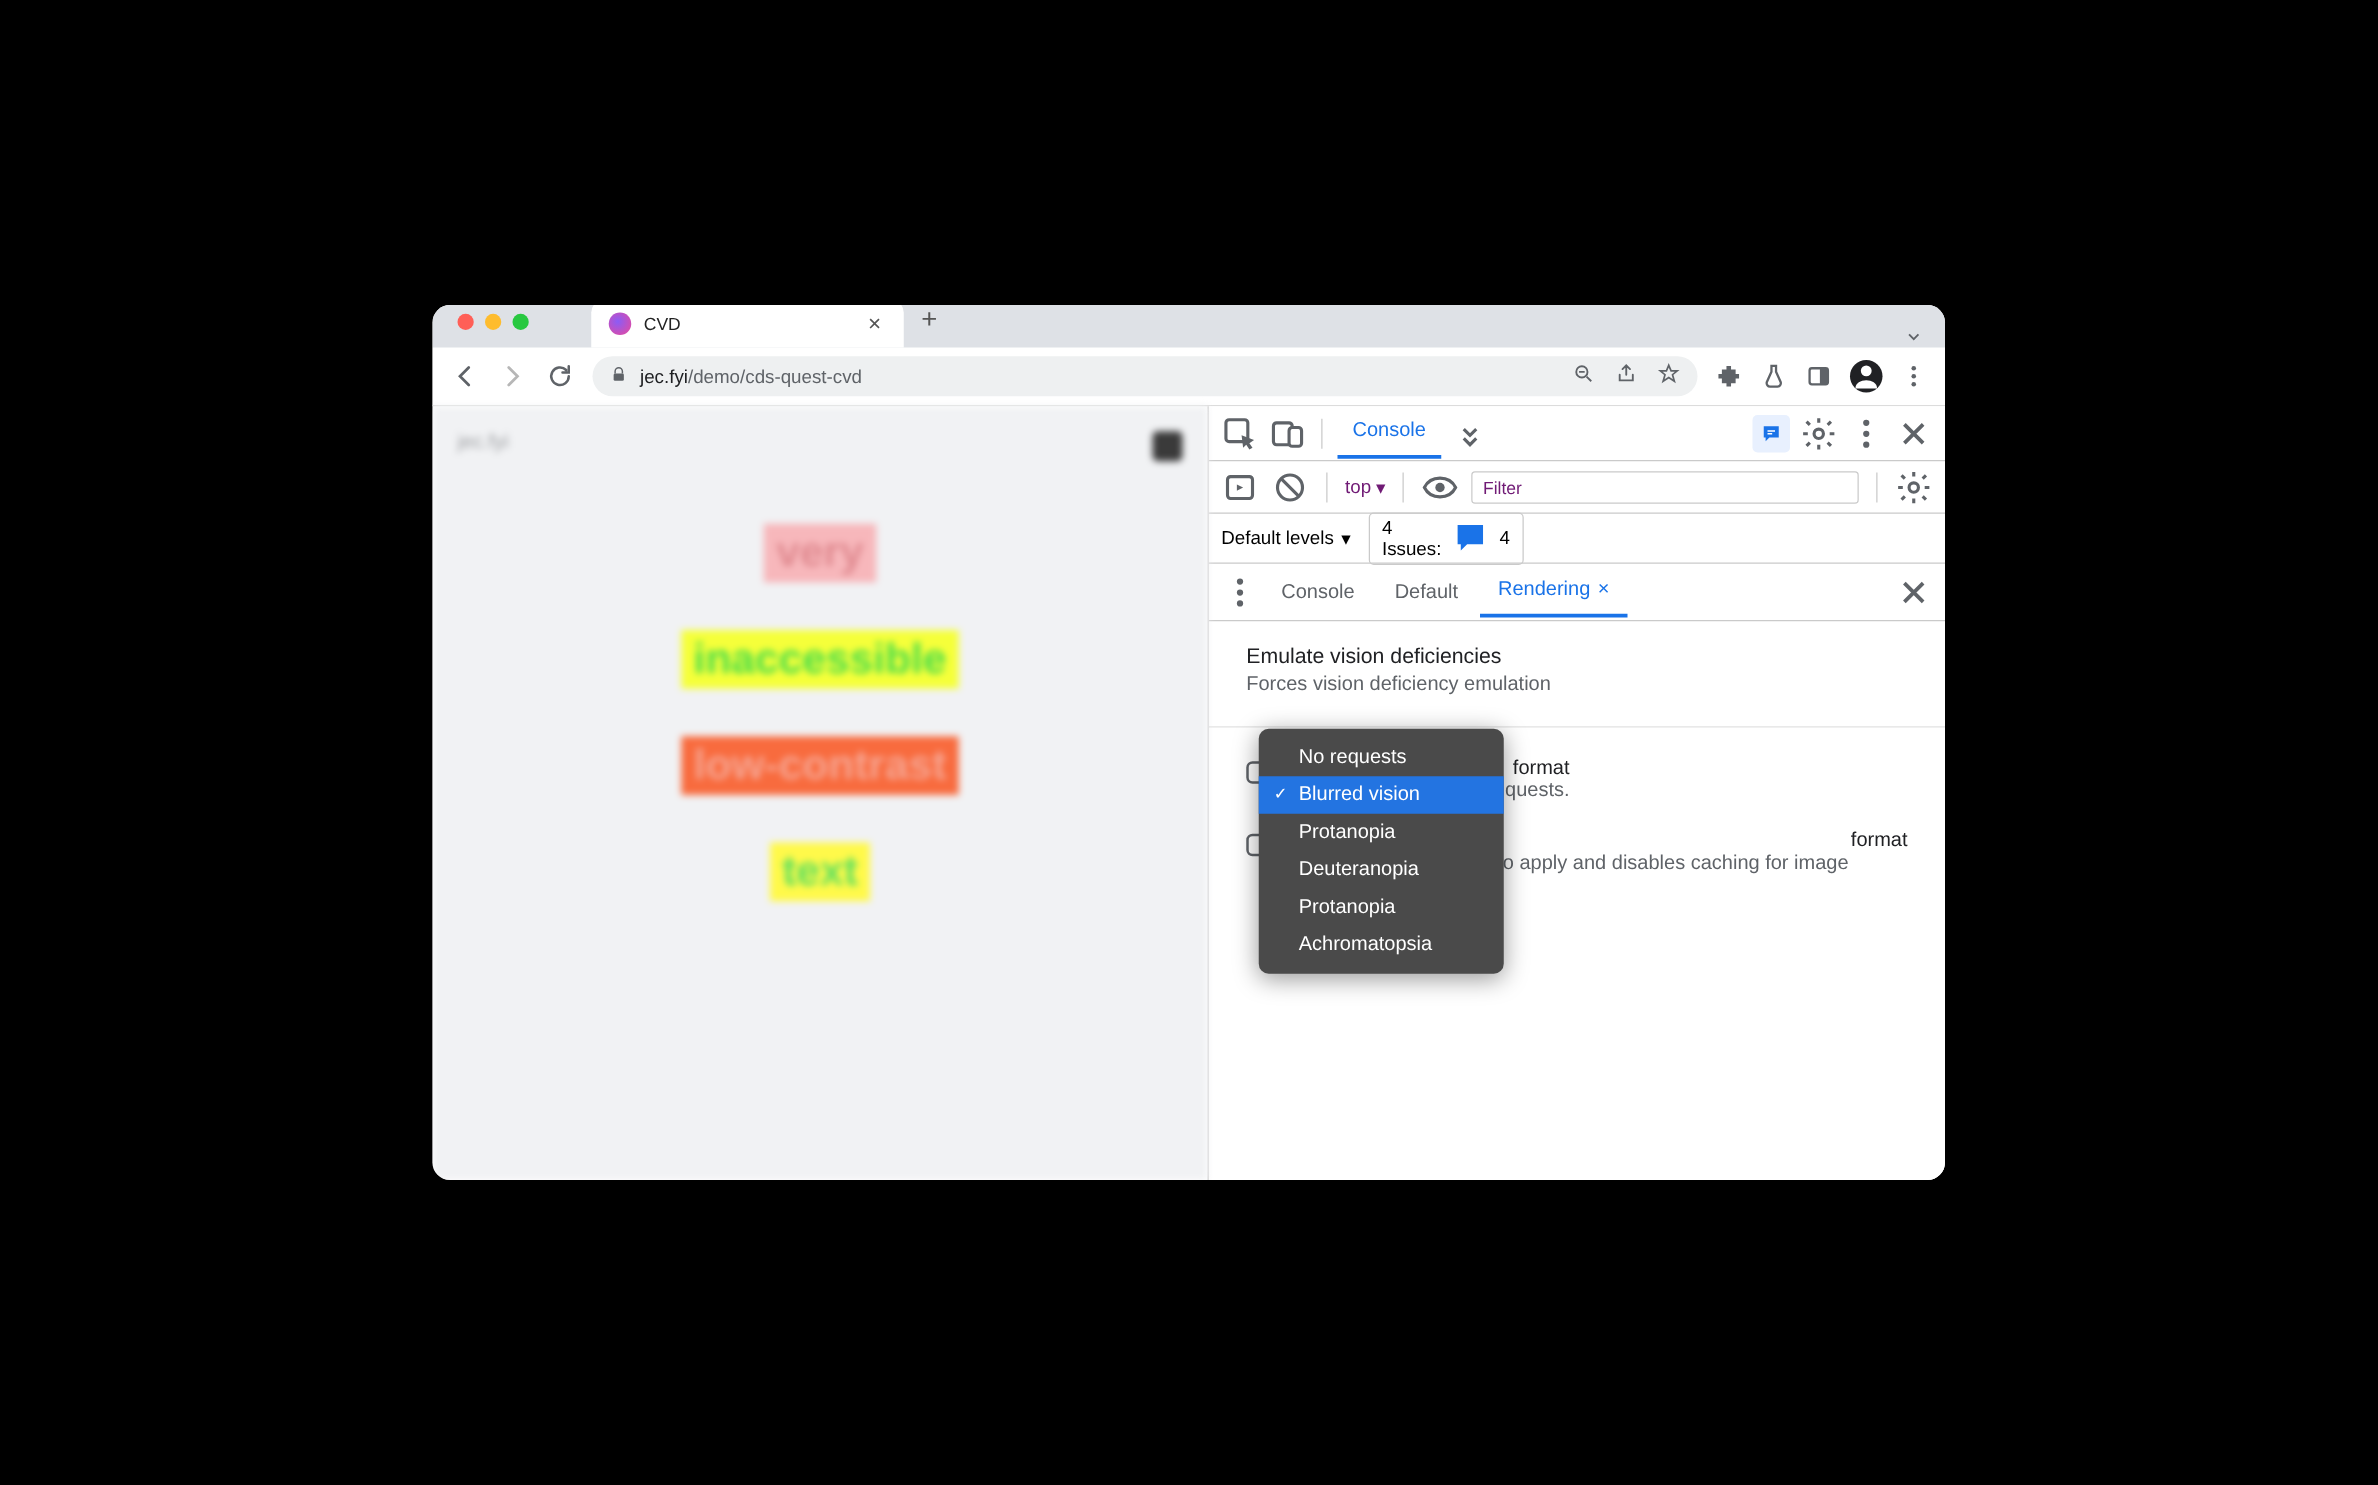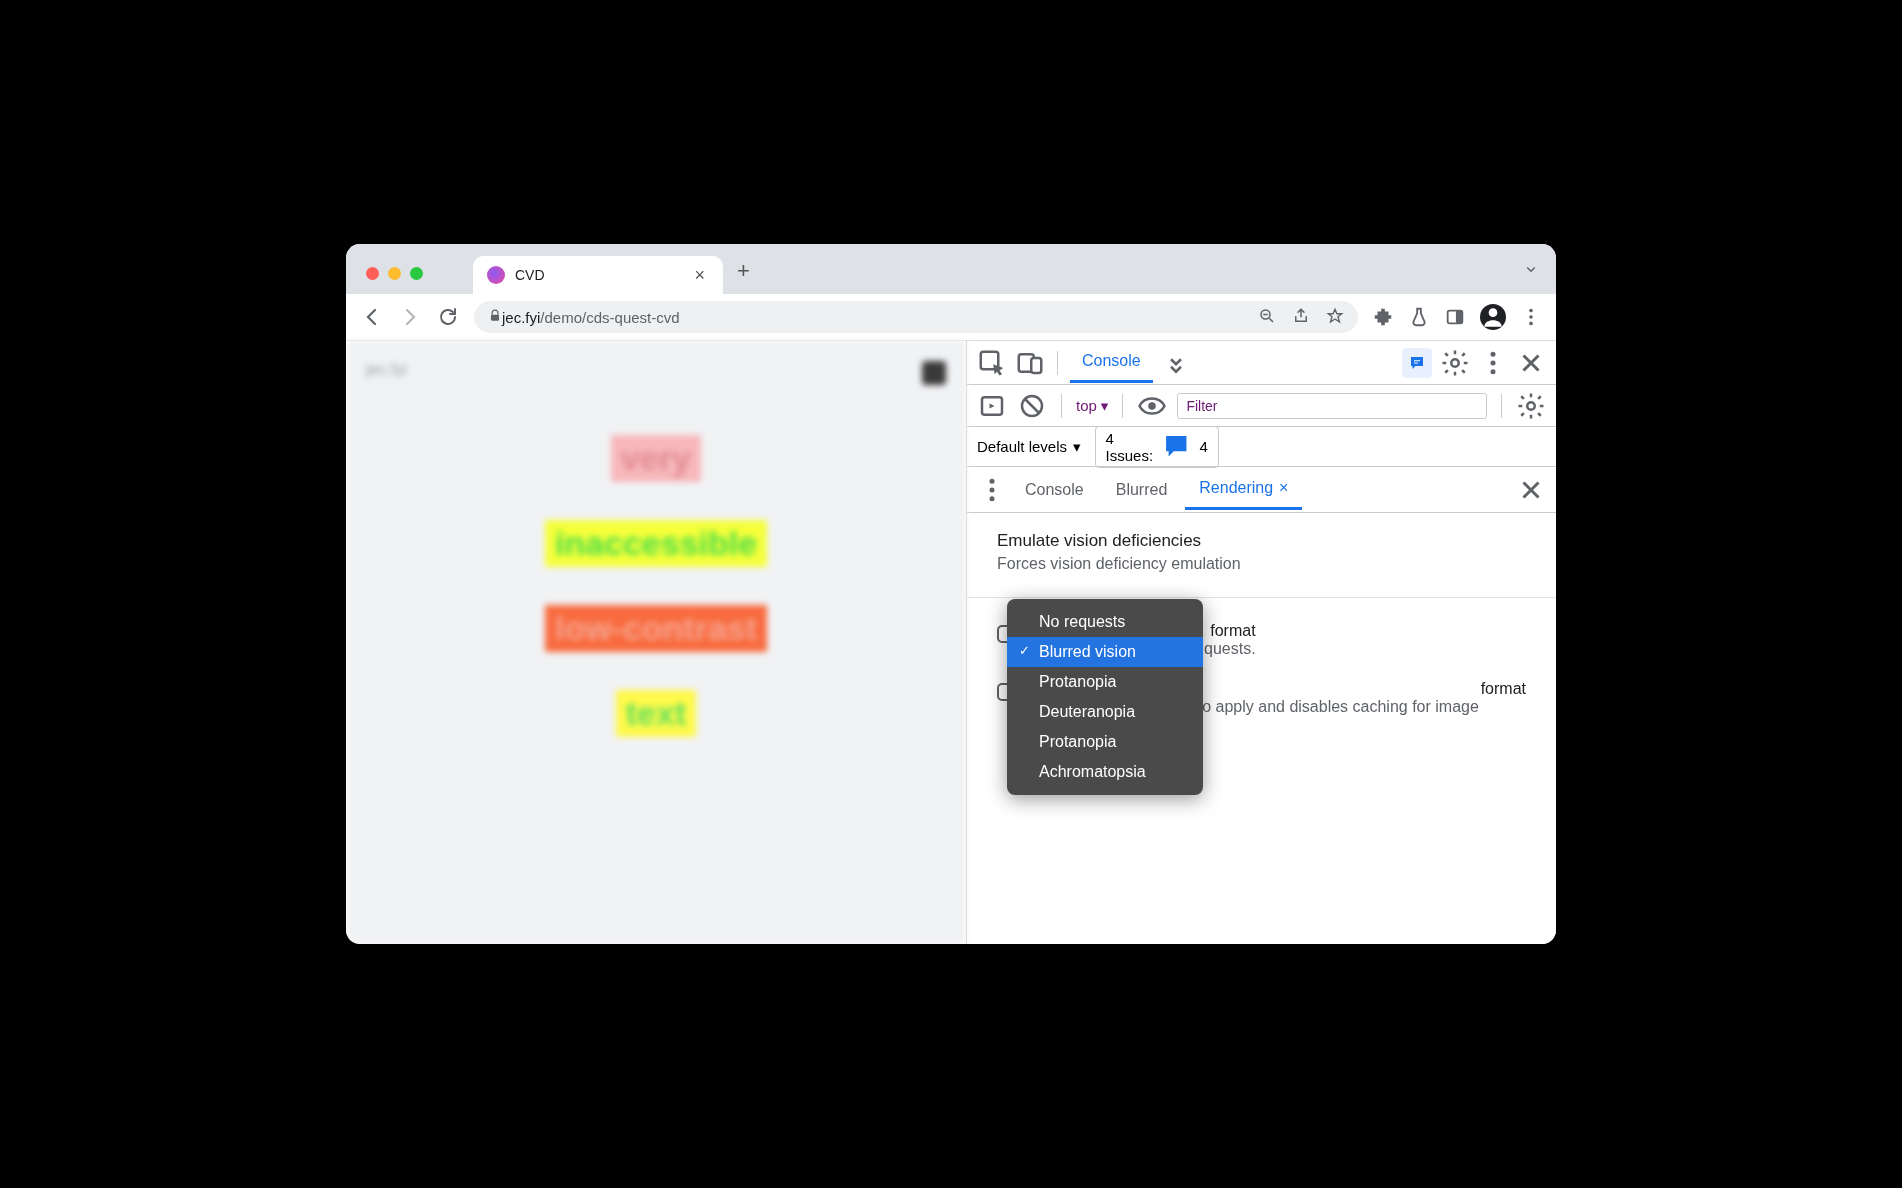--- a/index.html
+++ b/index.html
@@ -1,31 +1,31 @@
 <!DOCTYPE html>
 <html><head>
 <meta charset="utf-8">
 <style>
 * { box-sizing: border-box; margin: 0; padding: 0; font-family: -apple-system, BlinkMacSystemFont, "Segoe UI", Helvetica, Arial, sans-serif; }
 body { background: #000; width: 1902px; height: 1188px; display: flex; align-items: center; justify-content: center; }
 .window { width: 1210px; height: 700px; background: #fff; border-radius: 14px; overflow: hidden; box-shadow: 0 20px 60px rgba(0,0,0,.5); display: flex; flex-direction: column; }
-.tabbar { height: 50px; background: #dee1e6; display: flex; align-items: flex-end; padding: 0 10px; position: relative; }
+.tabbar { height: 34px; background: #dee1e6; display: flex; align-items: flex-end; padding: 0 10px; position: relative; }
 .traffic { display: flex; gap: 9px; align-items: center; padding: 0 10px 14px 10px; }
 .tl { width: 13px; height: 13px; border-radius: 50%; }
 .tl.r { background: #ff5f57; } .tl.y { background: #febc2e; } .tl.g { background: #28c840; }
 .tab { background: #fff; height: 38px; border-radius: 10px 10px 0 0; display: flex; align-items: center; padding: 0 14px; gap: 10px; margin-left: 40px; min-width: 250px; position: relative; }
 .tab .fav { width: 18px; height: 18px; border-radius: 50%; background: radial-gradient(circle at 40% 40%, #8b5cf6, #ec4899); }
 .tab .title { font-size: 14px; color: #222; flex: 1; }
 .tab .close { font-size: 18px; color: #555; cursor: pointer; padding: 0 4px; }
 .newtab { font-size: 22px; color: #555; padding: 0 14px 10px 14px; cursor: pointer; }
 .chev { position: absolute; right: 16px; top: 16px; color: #555; font-size: 14px; }
 .addr { height: 47px; background: #fff; display: flex; align-items: center; gap: 14px; padding: 0 14px; border-bottom: 1px solid #dcdcdc; }
 .navbtn { width: 24px; height: 24px; display: flex; align-items: center; justify-content: center; color: #5f6368; cursor: pointer; }
 .navbtn.dis { color: #b7b7b7; }
-.urlbar { flex: 1; height: 32px; background: #eef0f1; border-radius: 20px; display: flex; align-items: center; padding: 0 14px; color: #4b4b4b; font-size: 15px; }
+.urlbar { flex: 1; height: 32px; background: #eef0f1; border-radius: 20px; display: flex; align-items: center; padding: 0 14px; gap: 10px; color: #4b4b4b; font-size: 15px; }
 .urlbar .lock { font-size: 13px; }
 .urlbar .host { color: #202124; }
 .urlbar .path { color: #5f6368; }
 .urlright { margin-left: auto; display: flex; gap: 16px; align-items: center; color: #5f6368; }
 .ticon { width: 22px; height: 22px; display: flex; align-items: center; justify-content: center; color: #5f6368; cursor: pointer; }
 .avatar { width: 26px; height: 26px; border-radius: 50%; background: #202124; display: flex; align-items: center; justify-content: center; }
 .content { flex: 1; display: flex; min-height: 0; }
 .page { flex: 1; background: #f1f2f4; position: relative; filter: blur(3px); padding: 20px; }
 .pagehdr { display: flex; justify-content: space-between; color: #9b9da0; font-size: 16px; }
 .moon { width: 24px; height: 24px; background: #3a3a3a; border-radius: 4px; }
@@ -281,21 +281,21 @@
 
       <div class="drawertabs">
         <div class="dvicon">
           <svg viewBox="0 0 24 24">
               <circle cx="12" cy="5" r="2" fill="#5f6368"></circle>
               <circle cx="12" cy="12" r="2" fill="#5f6368"></circle>
               <circle cx="12" cy="19" r="2" fill="#5f6368"></circle>
             </svg>
         </div>
         <div class="dtab">Console</div>
-        <div class="dtab">Blurred</div>
+        <div class="dtab">Default</div>
         <div class="dtab act">
           <span>Rendering</span>
           <span>×</span>
         </div>
         <div class="spacer"></div>
         <div class="dvicon">
           <svg viewBox="0 0 24 24">
               <path d="M6 6l12 12M18 6L6 18" stroke="#5f6368" stroke-width="2.4"></path>
             </svg>
         </div>

